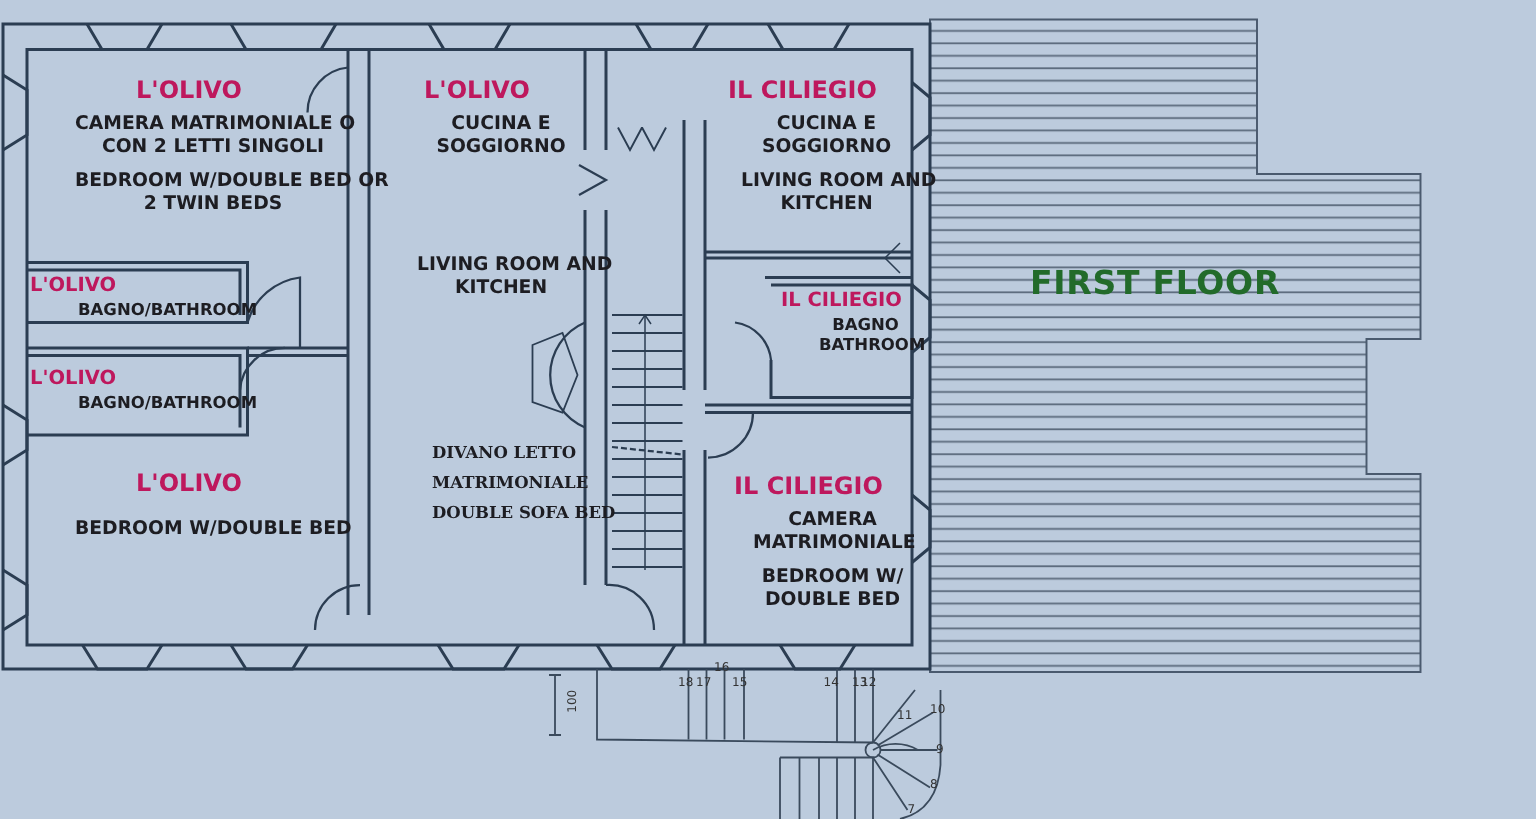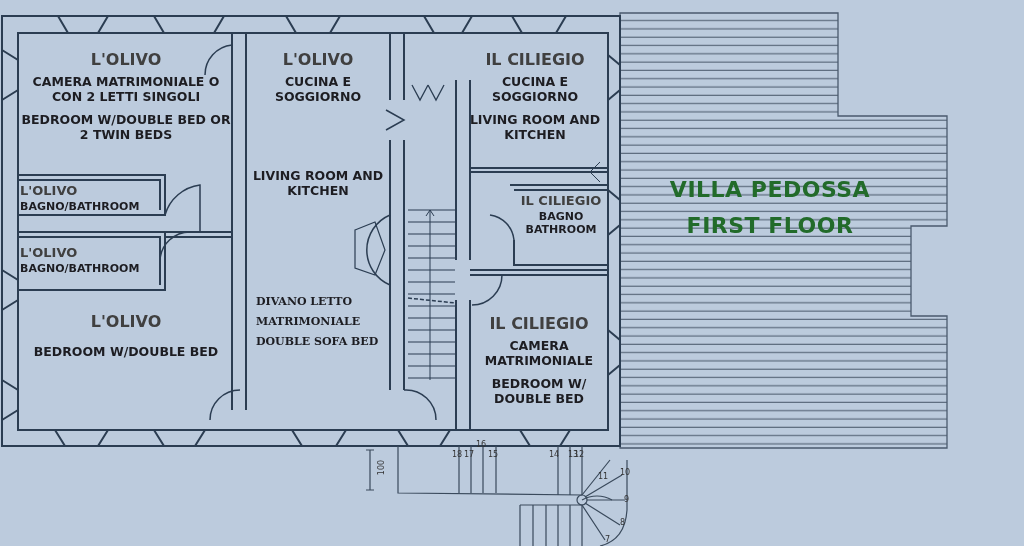--- a/index.html
+++ b/index.html
@@ -12,22 +12,22 @@
     #plan { position: absolute; left: 0; top: 0; width: 1024px; height: 546px; }
     .lbl {
       position: absolute;
       text-align: center;
       font-weight: bold;
       color: #1d1d22;
       font-size: 12.5px;
       line-height: 15px;
       white-space: nowrap;
     }
-    .lbl .name { color: #404040; font-size: 16px; line-height: 20px; display: block; margin-bottom: 4px; }
-    .lbl .line { display: block; }
+    .lbl .name { color: #be185d; font-size: 16px; line-height: 20px; display: block; margin-bottom: 4px; }
+    .lbl .line { display: block; padding-left: 32px; }
     .lbl .gap { display: block; height: 8px; }
     .small { font-size: 11px; line-height: 13px; }
     .small .name { font-size: 13px; line-height: 16px; margin-bottom: 1px; }
     .serif { font-family: "DejaVu Serif", serif; font-size: 11px; line-height: 20px; text-align: left; }
     .title {
       position: absolute; left: 620px; top: 172px; width: 300px;
       text-align: center; color: #226b2a; font-weight: bold;
       font-size: 22px; line-height: 36px; letter-spacing: 0.5px;
     }
     .title span { display: block; }
@@ -166,21 +166,20 @@
 <div class="lbl" style="left:470px; top:314px; width:138px;">
   <span class="name">IL CILIEGIO</span>
   <span class="line">CAMERA</span>
   <span class="line">MATRIMONIALE</span>
   <span class="gap"></span>
   <span class="line">BEDROOM W/</span>
   <span class="line">DOUBLE BED</span>
 </div>
 
 <div class="title">
-  <span>VILLA PEDOSSA</span>
   <span>FIRST FLOOR</span>
 </div>
 
 <span class="dim" style="left:374px; top:463px; transform:rotate(-90deg);">100</span>
 <span class="dim" style="left:452px; top:450px;">18</span>
 <span class="dim" style="left:464px; top:450px;">17</span>
 <span class="dim" style="left:476px; top:440px;">16</span>
 <span class="dim" style="left:488px; top:450px;">15</span>
 <span class="dim" style="left:549px; top:450px;">14</span>
 <span class="dim" style="left:568px; top:450px;">13</span>

